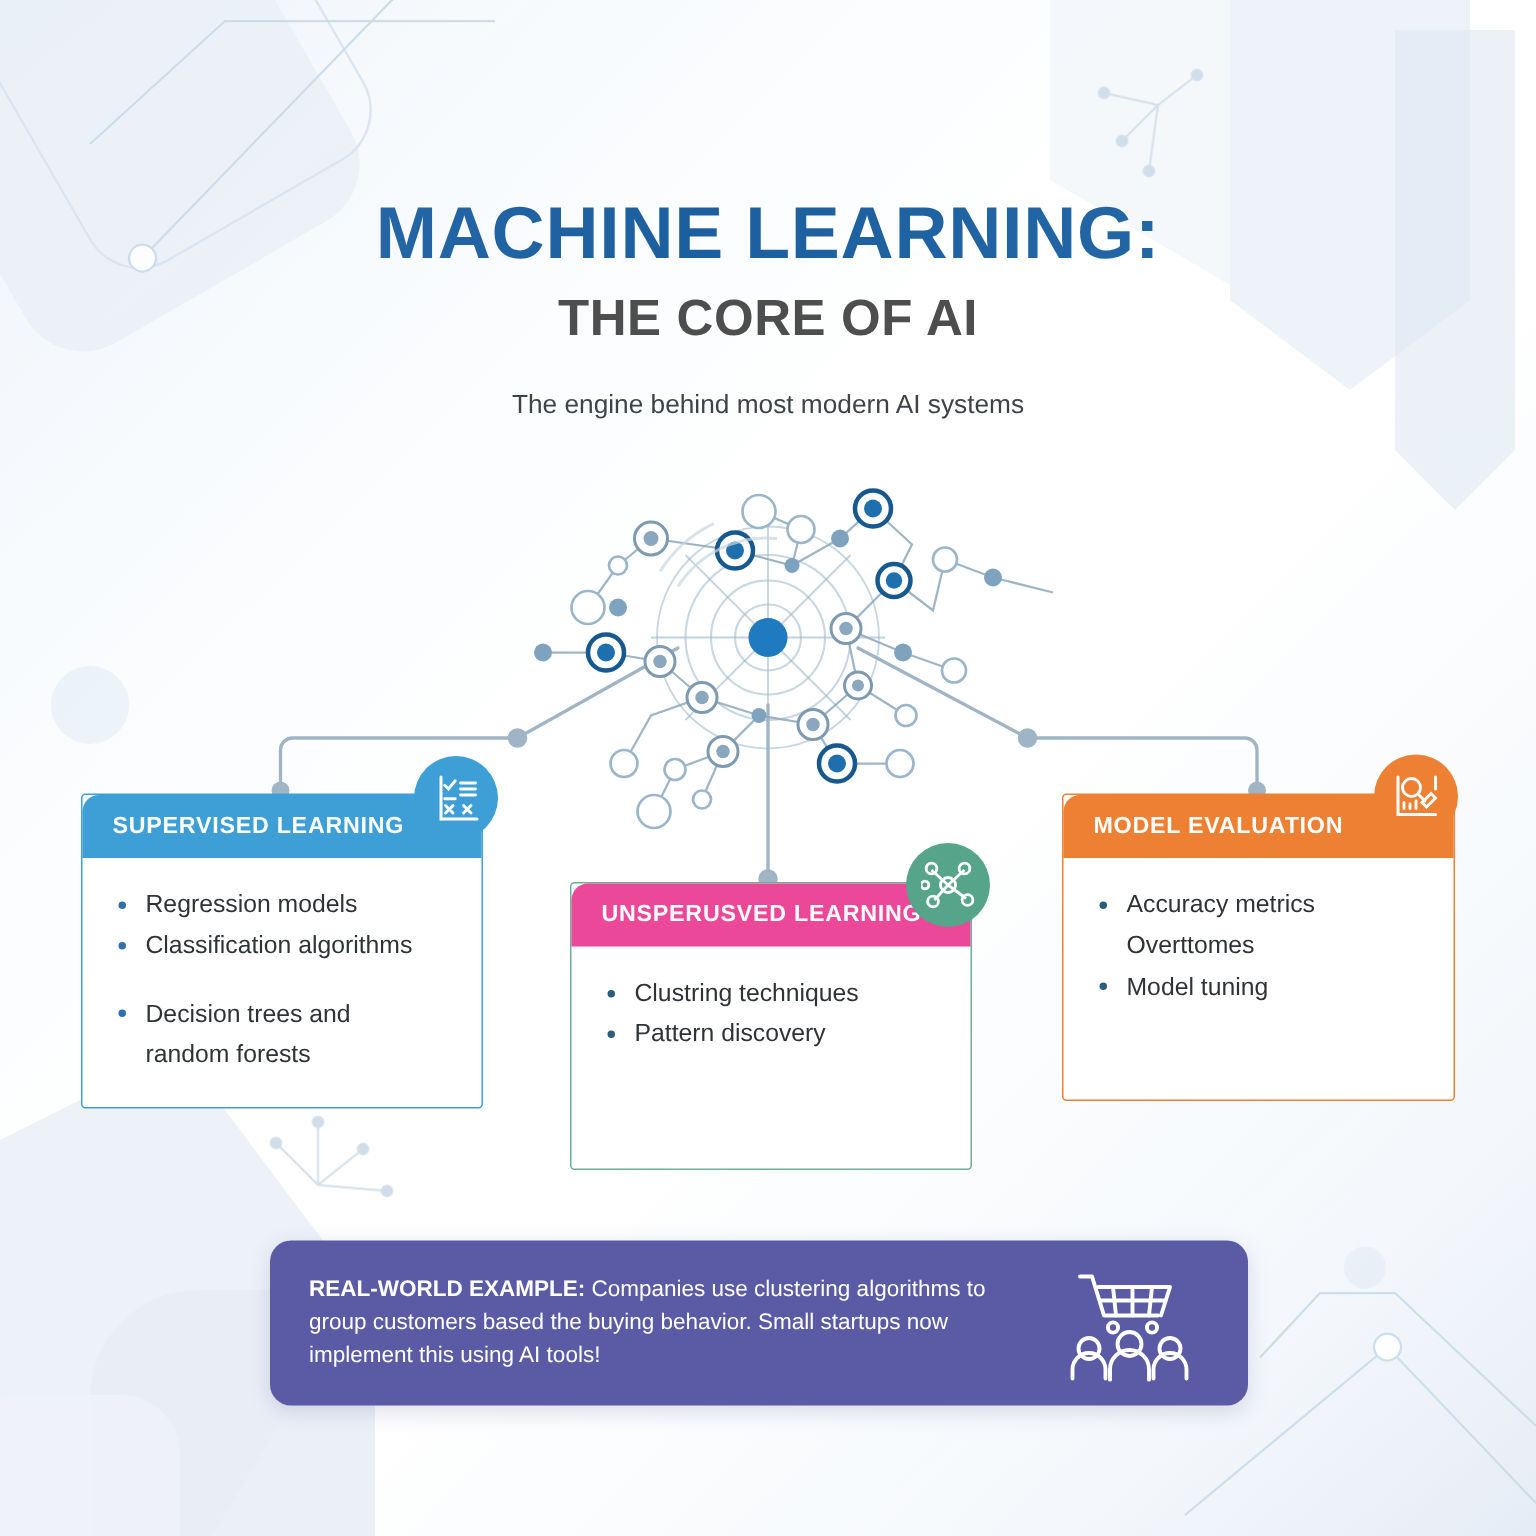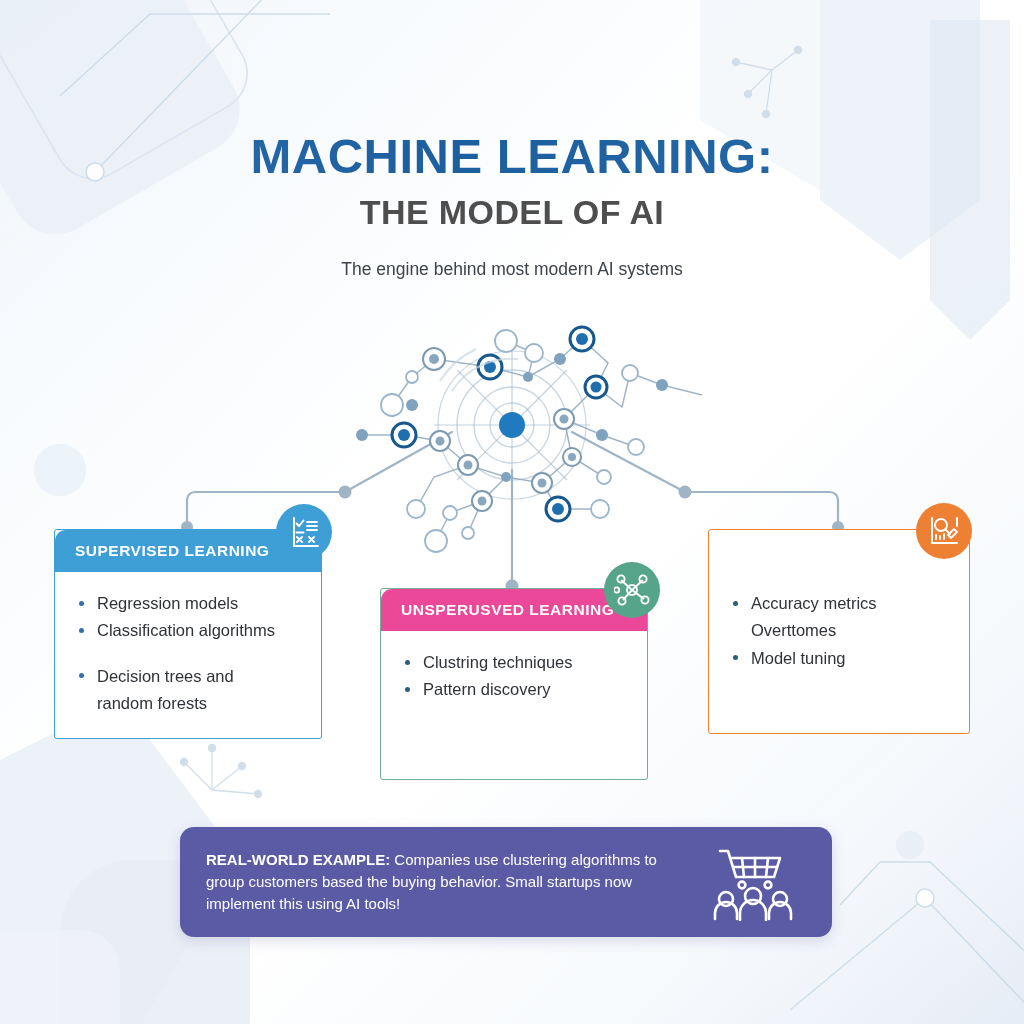--- a/index.html
+++ b/index.html
@@ -294,21 +294,21 @@
 
       <g fill="none" stroke="#c7d6e2" stroke-width="2" opacity="0.7">
         <path d="M-60,-34 A70,70 0 0 1 6,-66"></path>
         <path d="M-72,-44 A86,86 0 0 1 -36,-76"></path>
       </g>
     </g>
   </svg>
 
   <div class="header">
     <h1 class="title-main">MACHINE LEARNING:</h1>
-    <h2 class="title-sub">THE MODEL OF AI</h2>
+    <h2 class="title-sub">THE CORE OF AI</h2>
     <p class="tagline">The engine behind most modern AI systems</p>
   </div>
 
   <div class="card" id="card-supervised">
     <div class="card-head">
       <span class="htext">SUPERVISED LEARNING</span>
     </div>
     <div class="card-body">
       <ul class="blist">
         <li><span class="dot"></span><span>Regression models</span></li>
@@ -351,20 +351,23 @@
       <circle cx="18" cy="17" r="5"></circle>
       <circle cx="7" cy="6" r="3.6"></circle>
       <circle cx="29" cy="6" r="3.6"></circle>
       <circle cx="8" cy="28" r="3.6"></circle>
       <circle cx="31" cy="27" r="3.6"></circle>
       <circle cx="2.6" cy="17" r="2.6"></circle>
     </svg>
   </div>
 
   <div class="card" id="card-evaluation">
+    <div class="card-head">
+      <span class="htext">MODEL EVALUATION</span>
+    </div>
     <div class="card-body">
       <ul class="blist">
         <li><span class="dot"></span><span>Accuracy metrics</span></li>
         <li class="cont"><span>Overttomes</span></li>
         <li><span class="dot"></span><span>Model tuning</span></li>
       </ul>
     </div>
   </div>
   <div class="icon-bubble" id="bubble-evaluation">
     <svg width="34" height="34" viewBox="0 0 34 34" fill="none" stroke="#ffffff" stroke-width="1.9" stroke-linecap="round">

